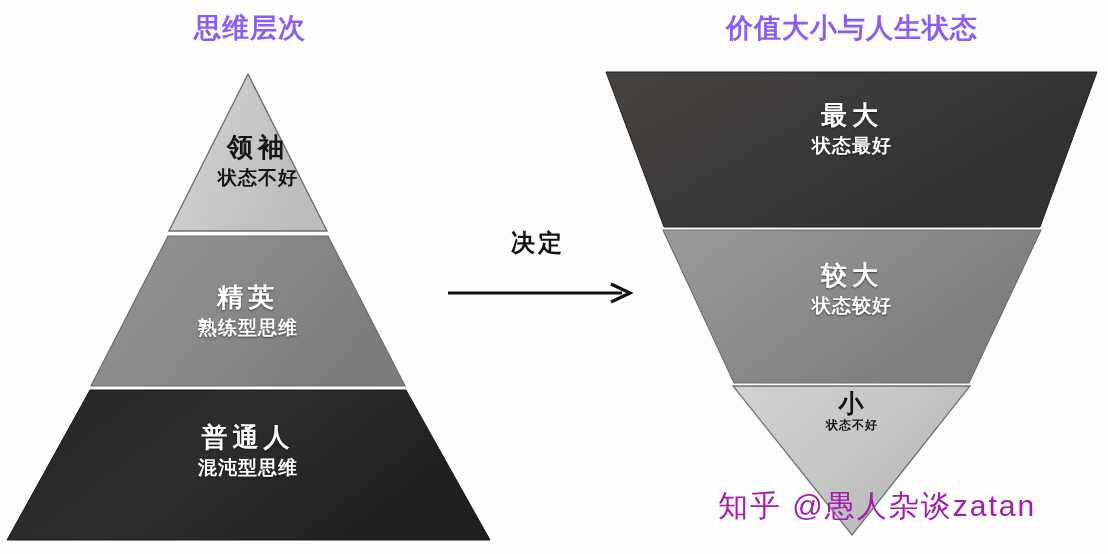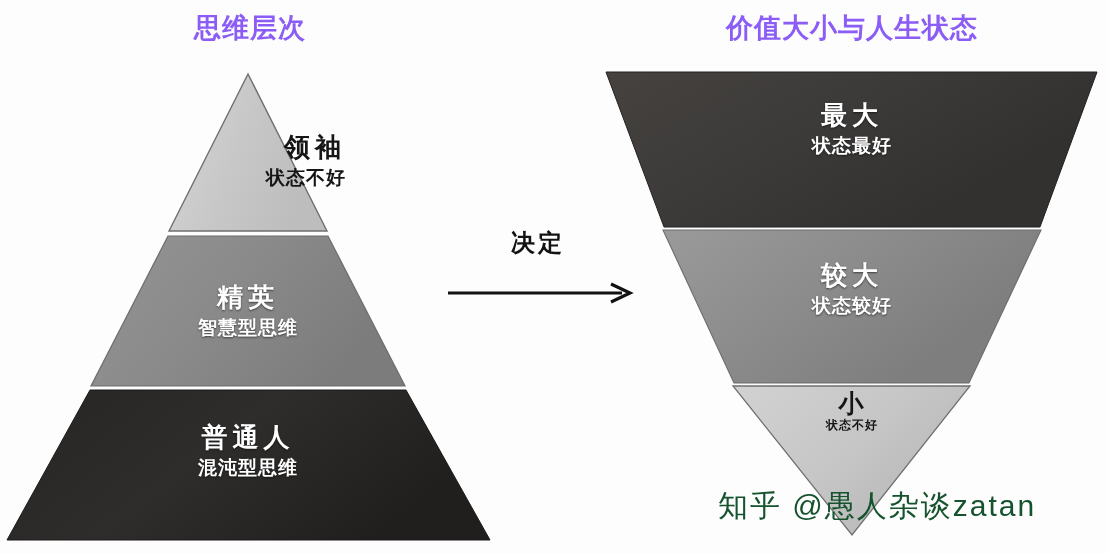--- a/index.html
+++ b/index.html
@@ -56,21 +56,21 @@
     font-size: 19px;
     font-weight: bold;
     letter-spacing: 1px;
     line-height: 1.3;
     margin-top: 5px;
   }
   .on-dark  { color: #ffffff; text-shadow: 0 1px 2px rgba(0,0,0,.55); }
   .on-light { color: #151515; }
 
   
-  #lt-1 { left: 150px; top: 134px; width: 196px; text-align: right; }
+  #lt-1 { left: 160px; top: 134px; width: 196px; }
   #lt-2 { left: 130px; top: 284px; width: 236px; }
   #lt-3 { left: 118px; top: 424px; width: 260px; }
 
   
   #rt-1 { left: 742px; top: 102px; width: 220px; }
   #rt-2 { left: 742px; top: 262px; width: 220px; }
   #rt-3 { left: 762px; top: 390px; width: 180px; }
   #rt-3 .tier-main { font-size: 25px; letter-spacing: 2px; }
   #rt-3 .tier-sub  { font-size: 12px; margin-top: 2px; }
 
@@ -89,21 +89,21 @@
   }
 
   
   #watermark {
     position: absolute;
     left: 718px;
     top: 486px;
     font-size: 30px;
     font-weight: 400;
     letter-spacing: 2px;
-    color: #14532d;
+    color: #a21caf;
     white-space: nowrap;
     pointer-events: none;
   }
 </style>
 </head>
 <body>
 
 <div id="canvas">
 
   <div id="title-left" class="panel-title">思维层次</div>
@@ -164,21 +164,21 @@
     <polygon points="733,386 970,386 852,535" fill="url(#gradBotR)" stroke="#6f6f6f" stroke-width="1.3"></polygon>
   </svg>
 
   <div id="lt-1" class="tier-label">
     <div class="tier-main on-light">领袖</div>
     <div class="tier-sub on-light">状态不好</div>
   </div>
 
   <div id="lt-2" class="tier-label">
     <div class="tier-main on-dark">精英</div>
-    <div class="tier-sub on-dark">智慧型思维</div>
+    <div class="tier-sub on-dark">熟练型思维</div>
   </div>
 
   <div id="lt-3" class="tier-label">
     <div class="tier-main on-dark">普通人</div>
     <div class="tier-sub on-dark">混沌型思维</div>
   </div>
 
   <div id="arrow-label">决定</div>
 
   <div id="rt-2" class="tier-label">

